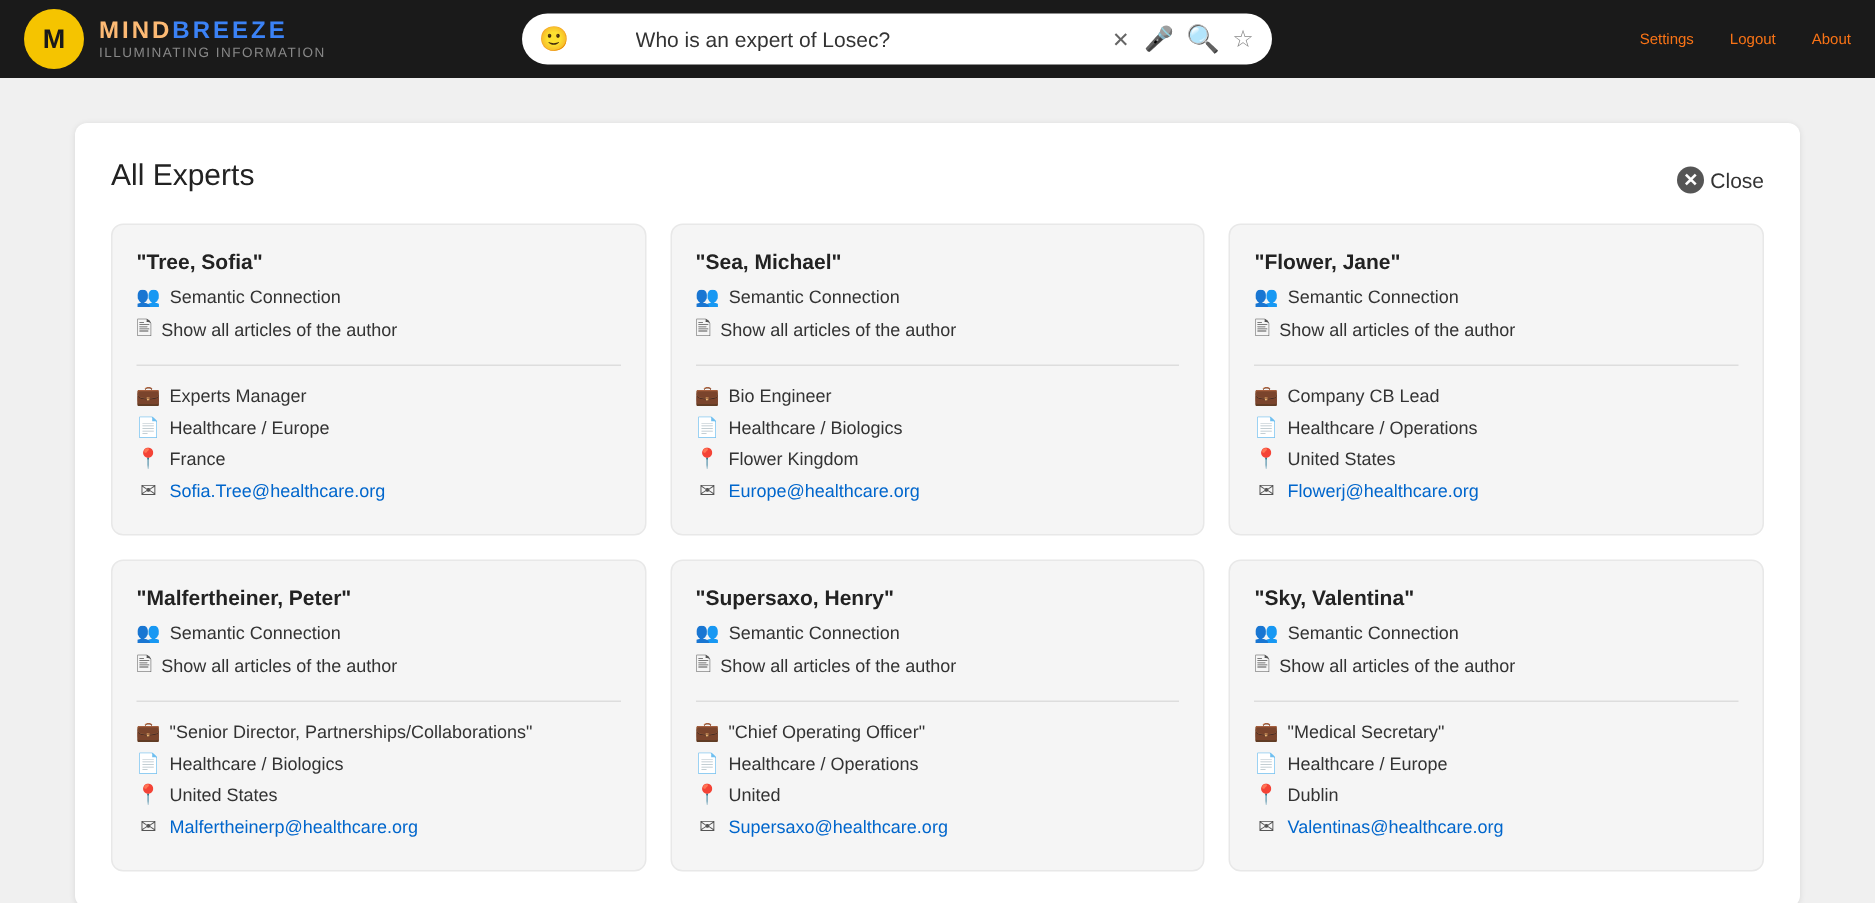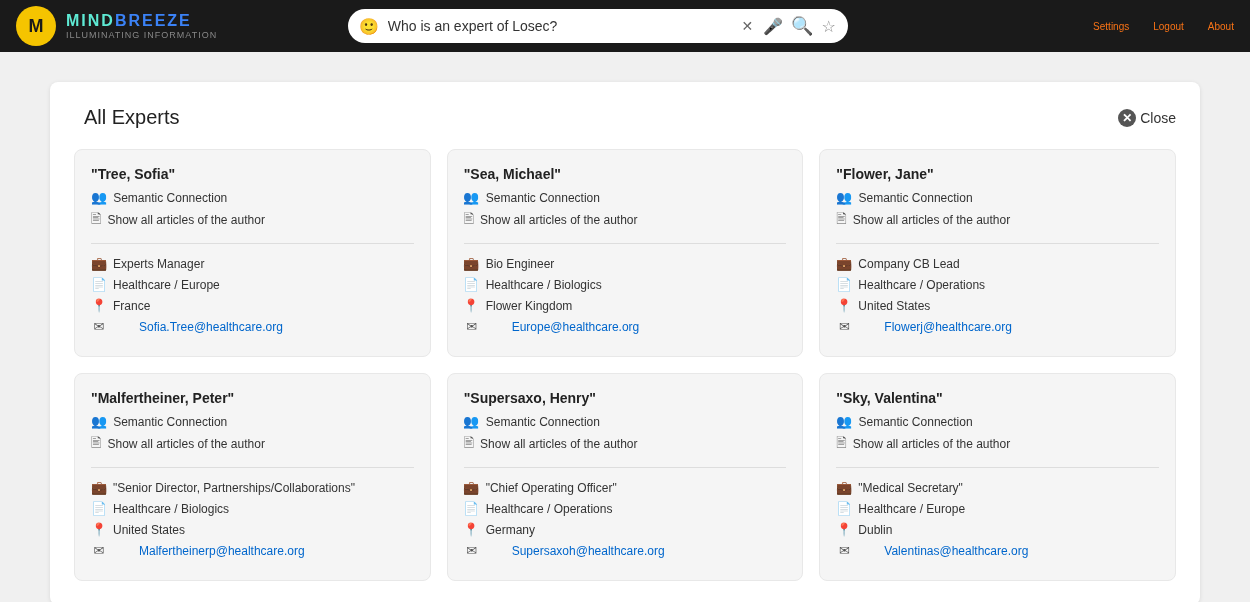--- a/index.html
+++ b/index.html
@@ -36,21 +36,21 @@
     .logo-text {
       display: flex;
       flex-direction: column;
     }
     .logo-name {
       color: white;
       font-size: 16px;
       font-weight: bold;
       letter-spacing: 2px;
     }
-    .logo-name span { color: #5eead4; }
+    .logo-name span { color: #fdba74; }
     .logo-tagline {
       color: #888;
       font-size: 9px;
       letter-spacing: 1px;
       text-transform: uppercase;
     }
     .search-bar {
       flex: 1;
       max-width: 500px;
       margin: 0 auto;
@@ -64,20 +64,21 @@
     .search-emoji {
       font-size: 16px;
     }
     .search-input {
       flex: 1;
       border: none;
       outline: none;
       font-size: 14px;
       color: #333;
       background: transparent;
+      margin-left: 36px;
     }
     .search-icon-btn {
       background: none;
       border: none;
       cursor: pointer;
       font-size: 14px;
       color: #666;
       padding: 2px;
     }
     .search-mic-btn {
@@ -119,23 +120,22 @@
     }
     .experts-container {
       background: white;
       border-radius: 8px;
       padding: 24px;
       box-shadow: 0 1px 4px rgba(0,0,0,0.1);
     }
     .experts-header {
       display: flex;
       justify-content: space-between;
-      align-items: center;
+      align-items: flex-end;
       margin-bottom: 20px;
-      margin-left: 10px;
     }
     .experts-title {
       font-size: 20px;
       font-weight: normal;
       color: #222;
     }
     .close-btn {
       display: flex;
       align-items: center;
       gap: 4px;
@@ -208,21 +208,20 @@
     .card-detail .detail-icon {
       font-size: 13px;
       color: #555;
       width: 16px;
       text-align: center;
     }
     .email-link {
       color: #0066cc;
       text-decoration: none;
       font-size: 12px;
-      margin-left: 26px;
     }
   </style>
 </head>
 <body>
 
 <header class="header">
   <div class="logo-area">
     <div class="logo-circle">M</div>
     <div class="logo-text">
       <div class="logo-name">
@@ -385,25 +384,25 @@
     <div class="card-detail">
       <span class="detail-icon">💼</span>
       <span>"Chief Operating Officer"</span>
     </div>
     <div class="card-detail">
       <span class="detail-icon">📄</span>
       <span>Healthcare / Operations</span>
     </div>
     <div class="card-detail">
       <span class="detail-icon">📍</span>
-      <span>Germany</span>
-    </div>
-    <div class="card-detail">
-      <span class="detail-icon">✉</span>
-      <a class="email-link" href="mailto:Supersaxoh@healthcare.org">Supersaxoh@healthcare.org</a>
+      <span>United</span>
+    </div>
+    <div class="card-detail">
+      <span class="detail-icon">✉</span>
+      <a class="email-link" href="mailto:Supersaxoh@healthcare.org">Supersaxo@healthcare.org</a>
     </div>
   </div>
         <div class="expert-card">
     <div class="expert-name">"Sky, Valentina"</div>
     <div class="card-link">
       <span class="link-icon">👥</span>
       <span>Semantic Connection</span>
     </div>
     <div class="card-link">
       <span class="link-icon">🖹</span>

